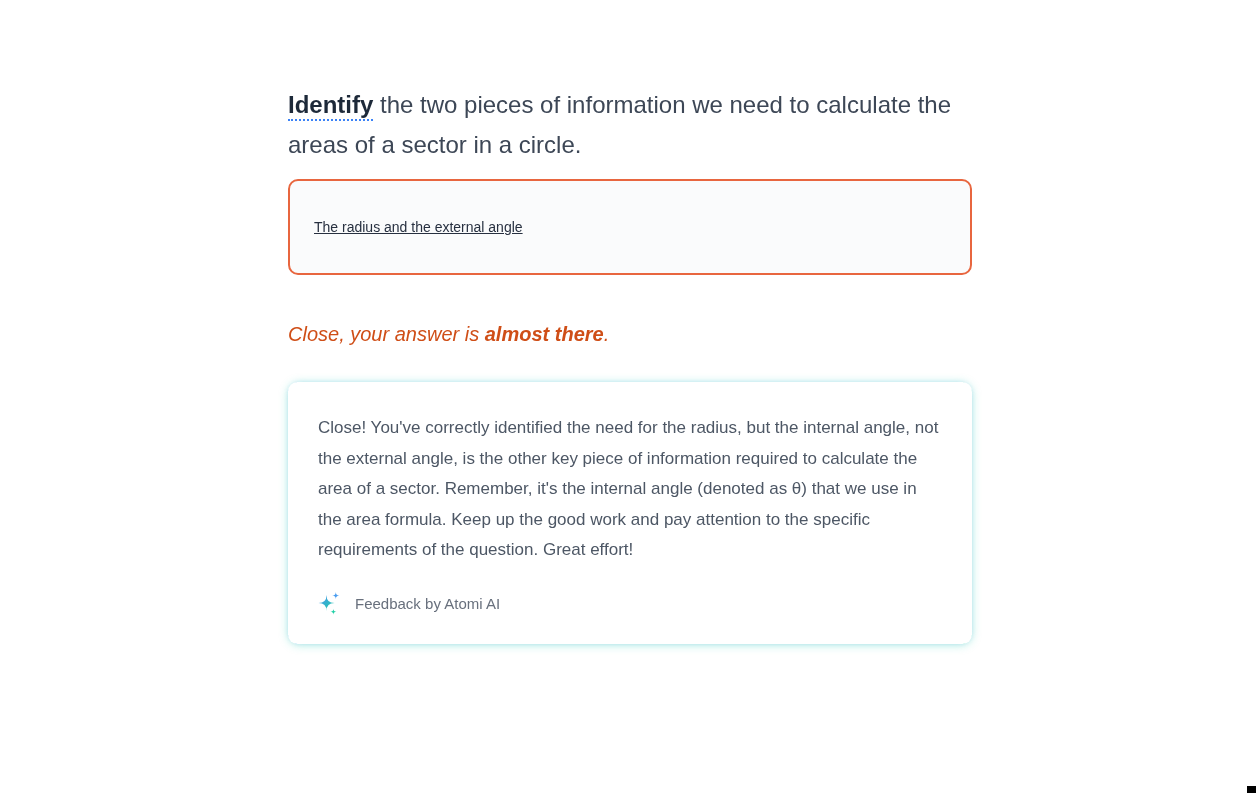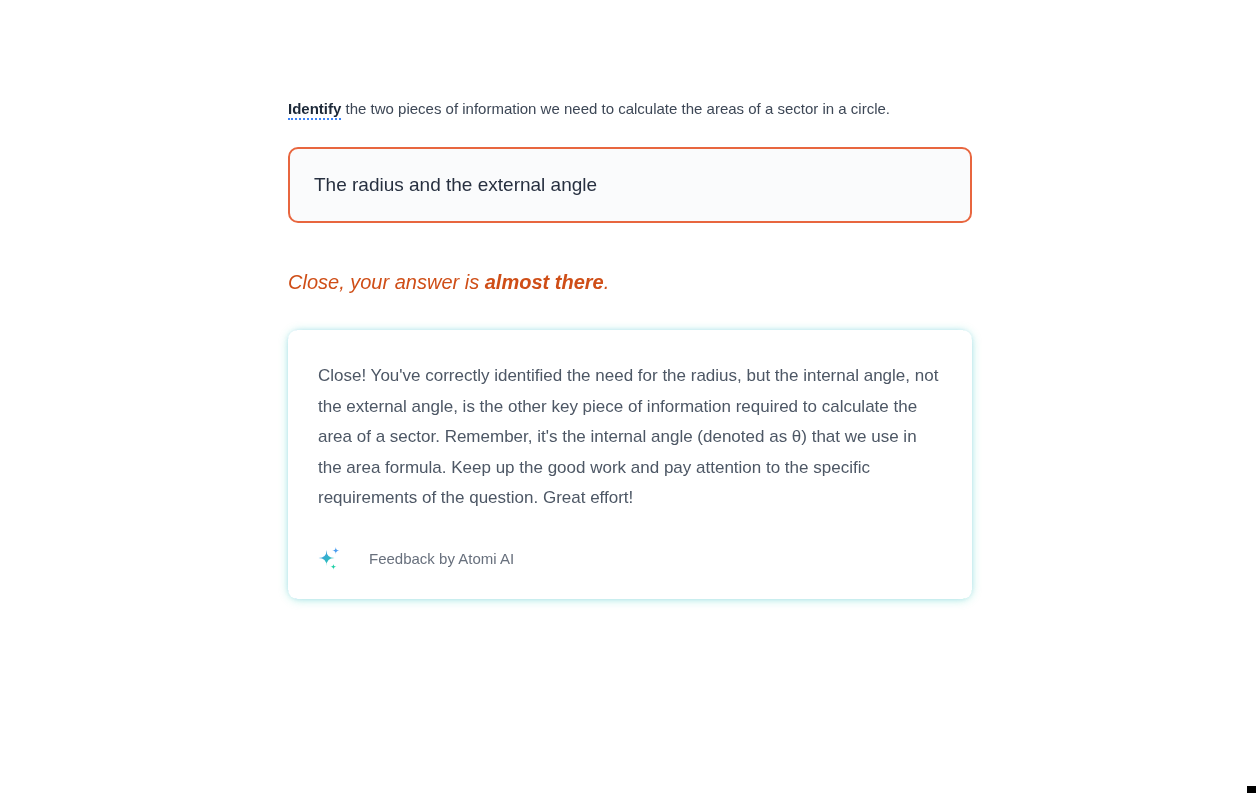--- a/index.html
+++ b/index.html
@@ -9,49 +9,50 @@
     overflow: hidden;
     font-family: "Liberation Sans", sans-serif;
     position: relative;
   }
   .container {
     width: 684px;
     margin: 0 auto;
     padding-top: 85px;
   }
   .question {
-    font-size: 15px;
-    line-height: 48px;
+    font-size: 24px;
+    line-height: 40px;
     color: #3d4756;
     font-weight: 400;
   }
   .question .keyword {
     font-weight: 700;
     color: #1d2939;
     border-bottom: 2px dotted #3b82f6;
     padding-bottom: 1px;
     cursor: pointer;
   }
   .answer-label {
     margin-top: 54px;
     font-size: 15px;
     color: #68707d;
   }
   .answer-box {
     margin-top: 14px;
-    height: 76px;
+    height: 96px;
     width: 100%;
     border: 2px solid #e8663f;
     border-radius: 10px;
     background: #fafbfc;
     display: flex;
     align-items: center;
     padding: 0 24px;
-    font-size: 19px;
+    font-size: 14px;
     color: #273040;
+    text-decoration: underline;
   }
   .status-line {
     margin-top: 48px;
     font-size: 20px;
     color: #cf4e17;
     font-style: italic;
   }
   .status-line .em { font-weight: 700; }
   .feedback-wrap {
     margin-top: 36px;
@@ -64,24 +65,24 @@
     background: #ffffff;
     border-radius: 9.5px;
     padding: 31px 30px 28px 30px;
   }
   .feedback-text {
     font-size: 17px;
     line-height: 30.5px;
     color: #4d5765;
   }
   .feedback-footer {
-    margin-top: 32px;
+    margin-top: 25px;
     display: flex;
     align-items: center;
-    gap: 28px;
+    gap: 14px;
   }
   .feedback-footer .attribution {
     font-size: 15px;
     color: #68707d;
   }
   .sparkles { display: inline-block; width: 23px; height: 25px; }
   .corner-mark {
     position: absolute;
     left: 1247px;
     top: 786px;

